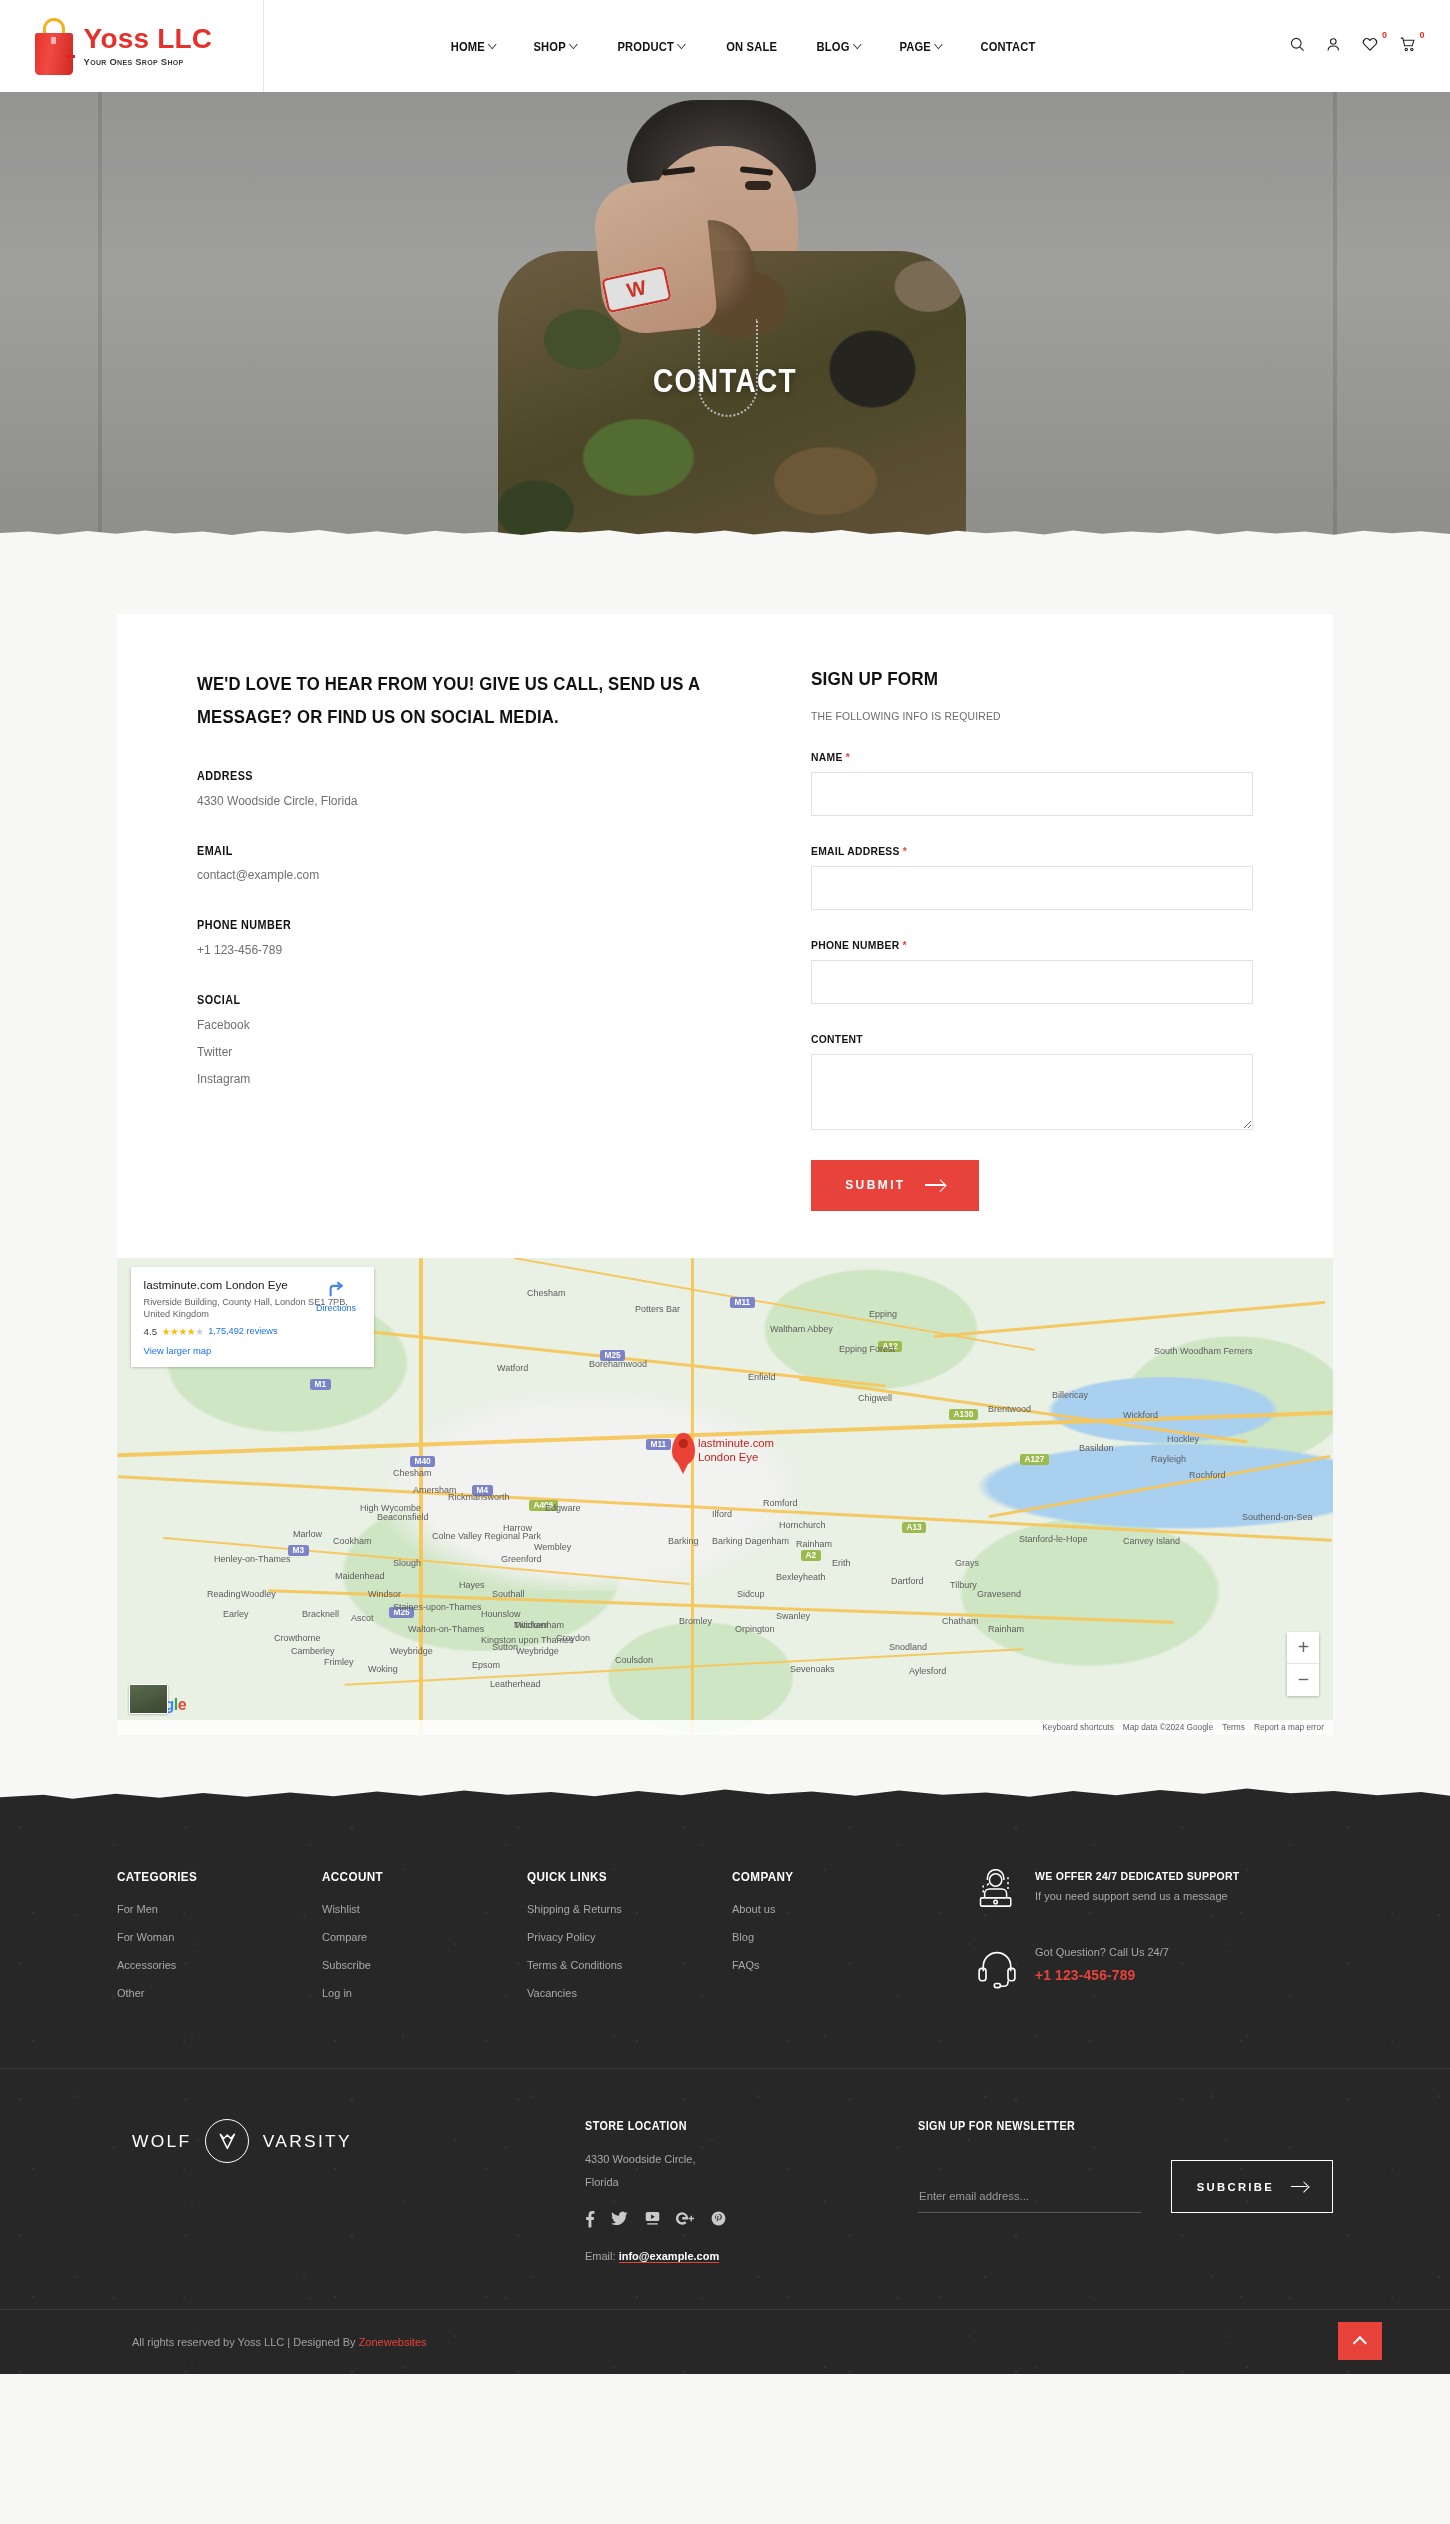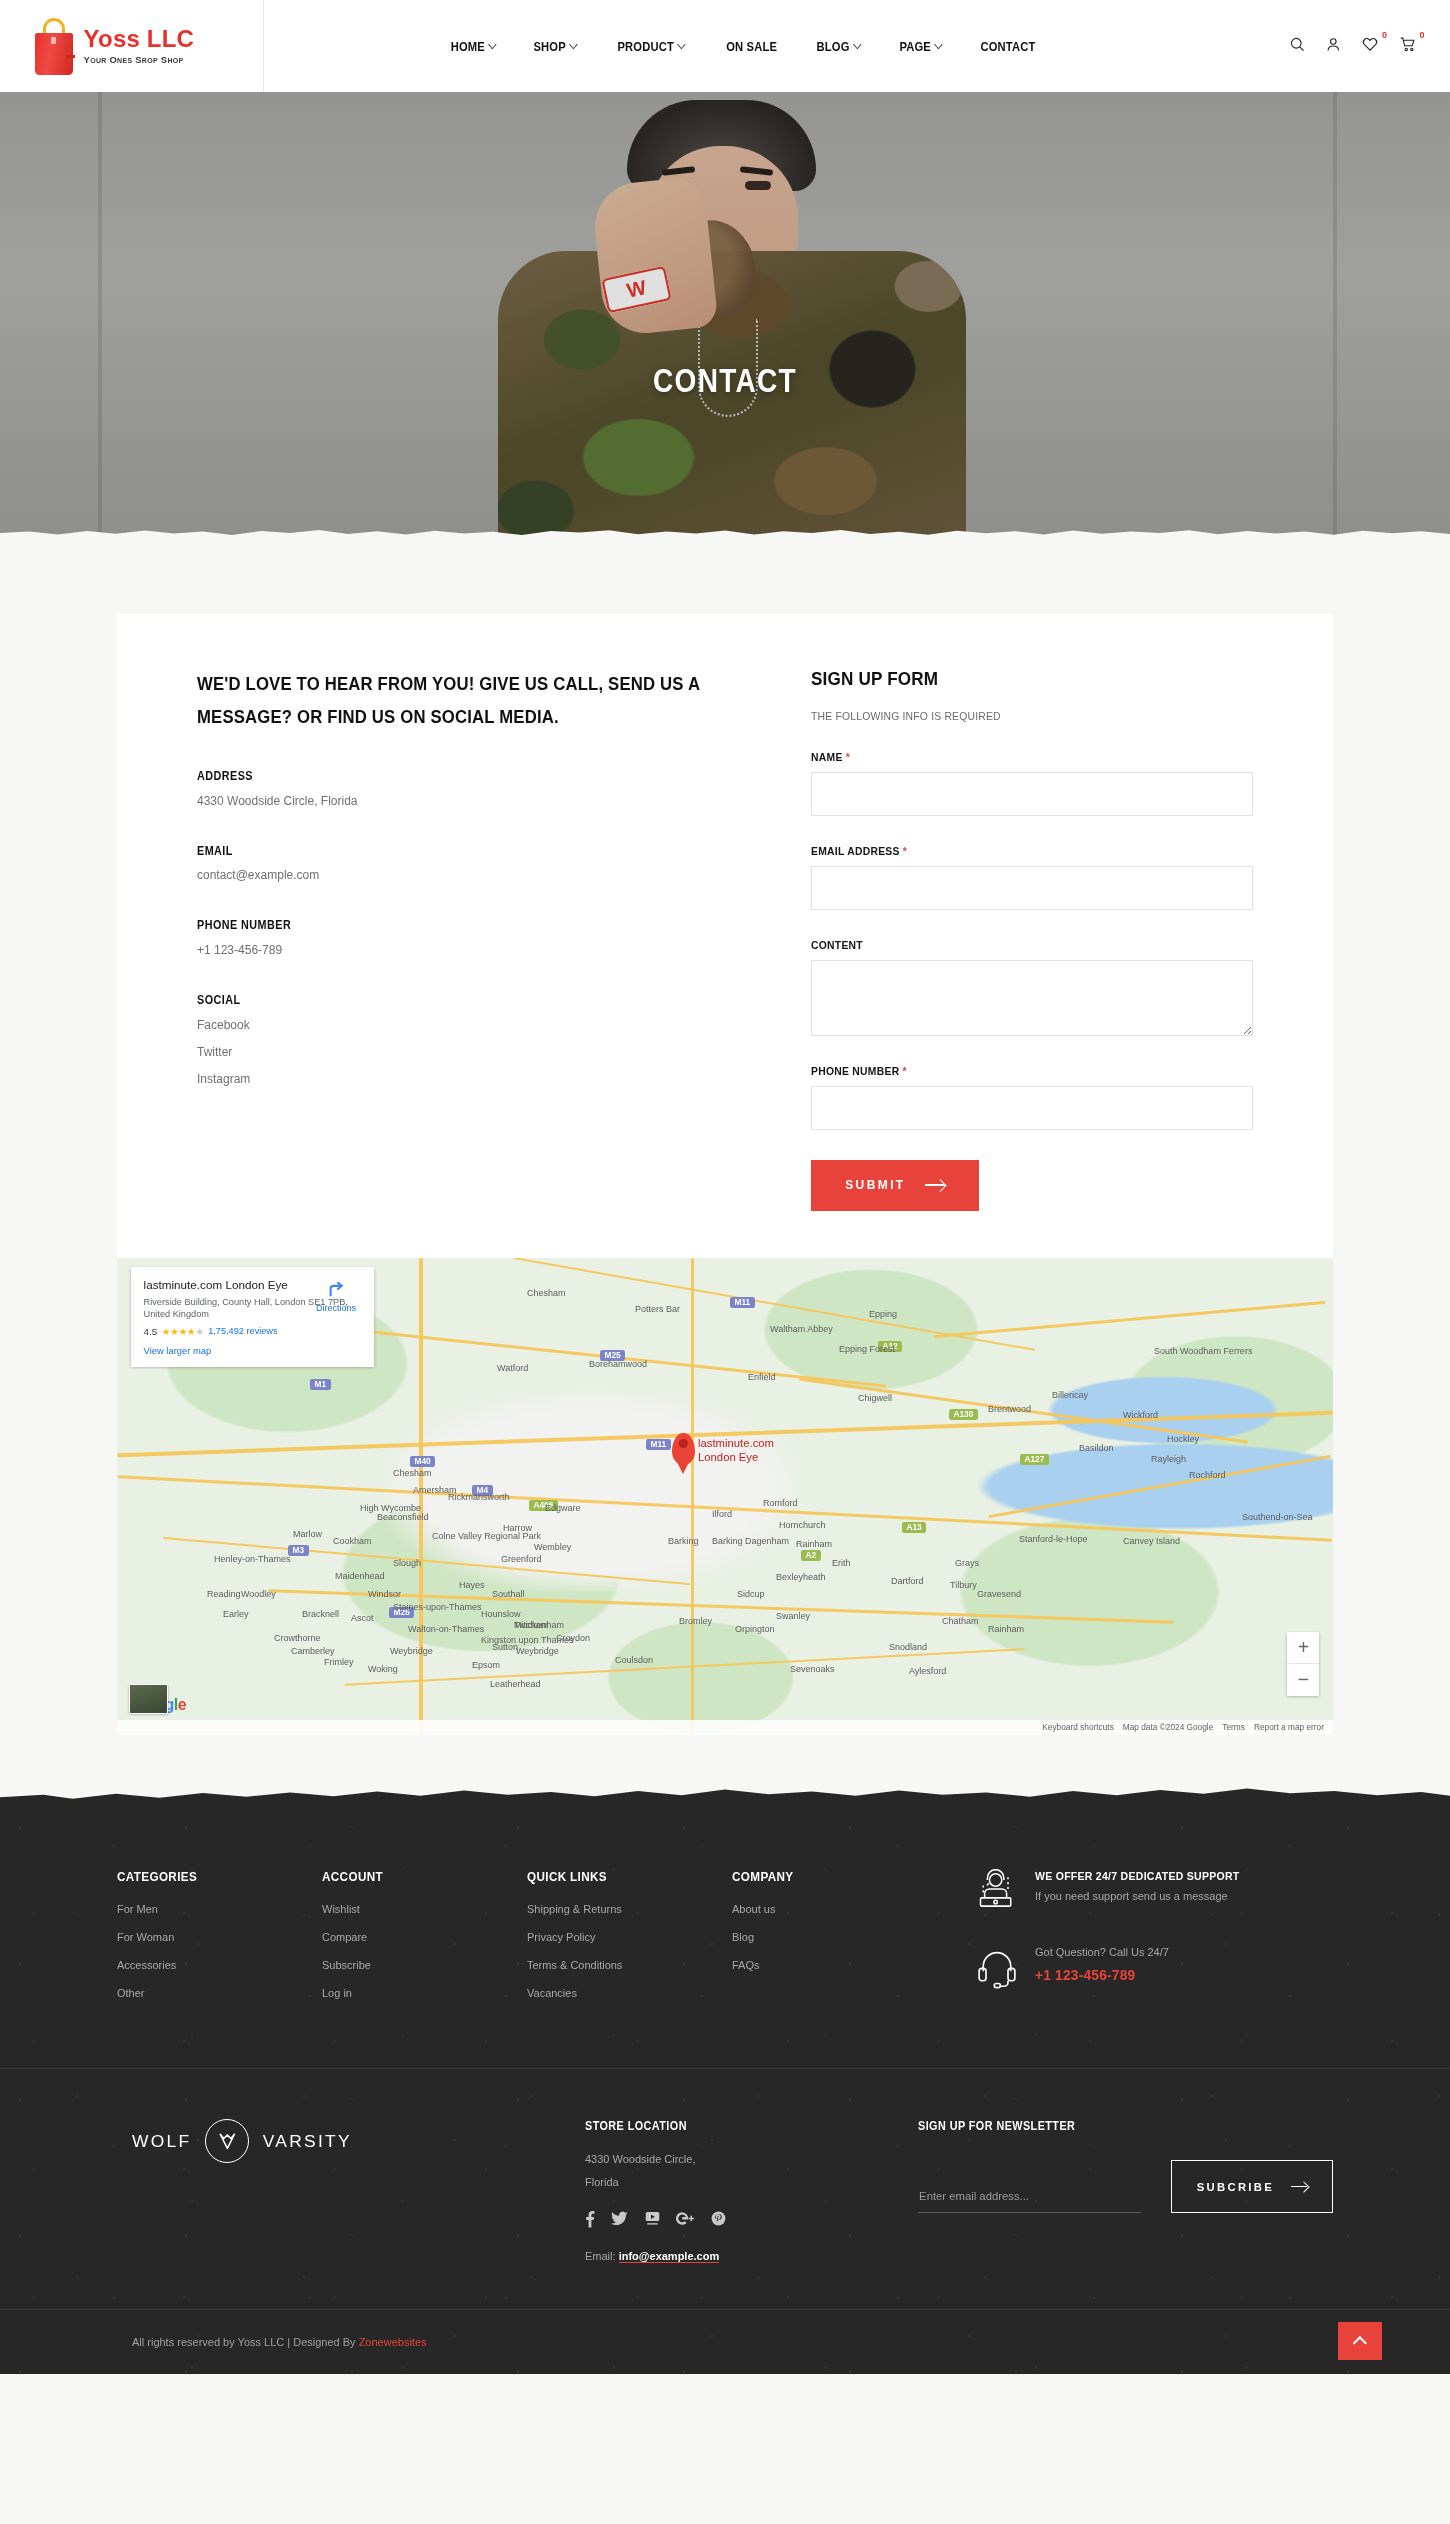--- a/index.html
+++ b/index.html
@@ -42,21 +42,21 @@
   }
   .logo-bag .body:after {
     content:""; position:absolute; left: 16px; top: 4.5px; width: 5.3px; height: 6.8px;
     background:#f3b7b4; border-radius: 0.8px;
   }
   .logo-bag .body:before {
     content:""; position:absolute; right: -2.3px; top: 22.7px; width: 9px; height: 3px;
     background:#d12720;
   }
   .logo-text-main {
-    font-size: 24px; font-weight: 700; color: #e8302a; letter-spacing: 0.2px;
+    font-size: 28px; font-weight: 700; color: #e8302a; letter-spacing: 0.2px;
     line-height: 1;
   }
   .logo-text-sub {
     font-size: 9.4px; color: #3a3a3a; letter-spacing: 0.3px;
     font-variant: small-caps; margin-top: 3.8px; font-weight: 600;
   }
 
   .nav {
     flex: 1;
     display: flex;
@@ -633,27 +633,27 @@
             <div class="field-label"><span>NAME</span> <span class="req">*</span></div>
             <input class="input" type="text" value="" style="">
           </div>
 
           <div class="field">
             <div class="field-label"><span>EMAIL ADDRESS</span> <span class="req">*</span></div>
             <input class="input" type="text" value="" style="">
           </div>
 
           <div class="field">
+            <div class="field-label"><span>PHONE NUMBER</span> <span class="req">*</span></div>
+            <input class="input" type="text" value="" style="">
+          </div>
+
+          <div class="field">
             <div class="field-label">CONTENT</div>
             <textarea class="textarea" style=""></textarea>
-          </div>
-
-          <div class="field">
-            <div class="field-label"><span>PHONE NUMBER</span> <span class="req">*</span></div>
-            <input class="input" type="text" value="" style="">
           </div>
 
           <button class="submit-btn">
             <span>SUBMIT</span>
             <i class="arrow-r"></i>
           </button>
         </div>
       </div>
 
       <div class="map-wrap">

